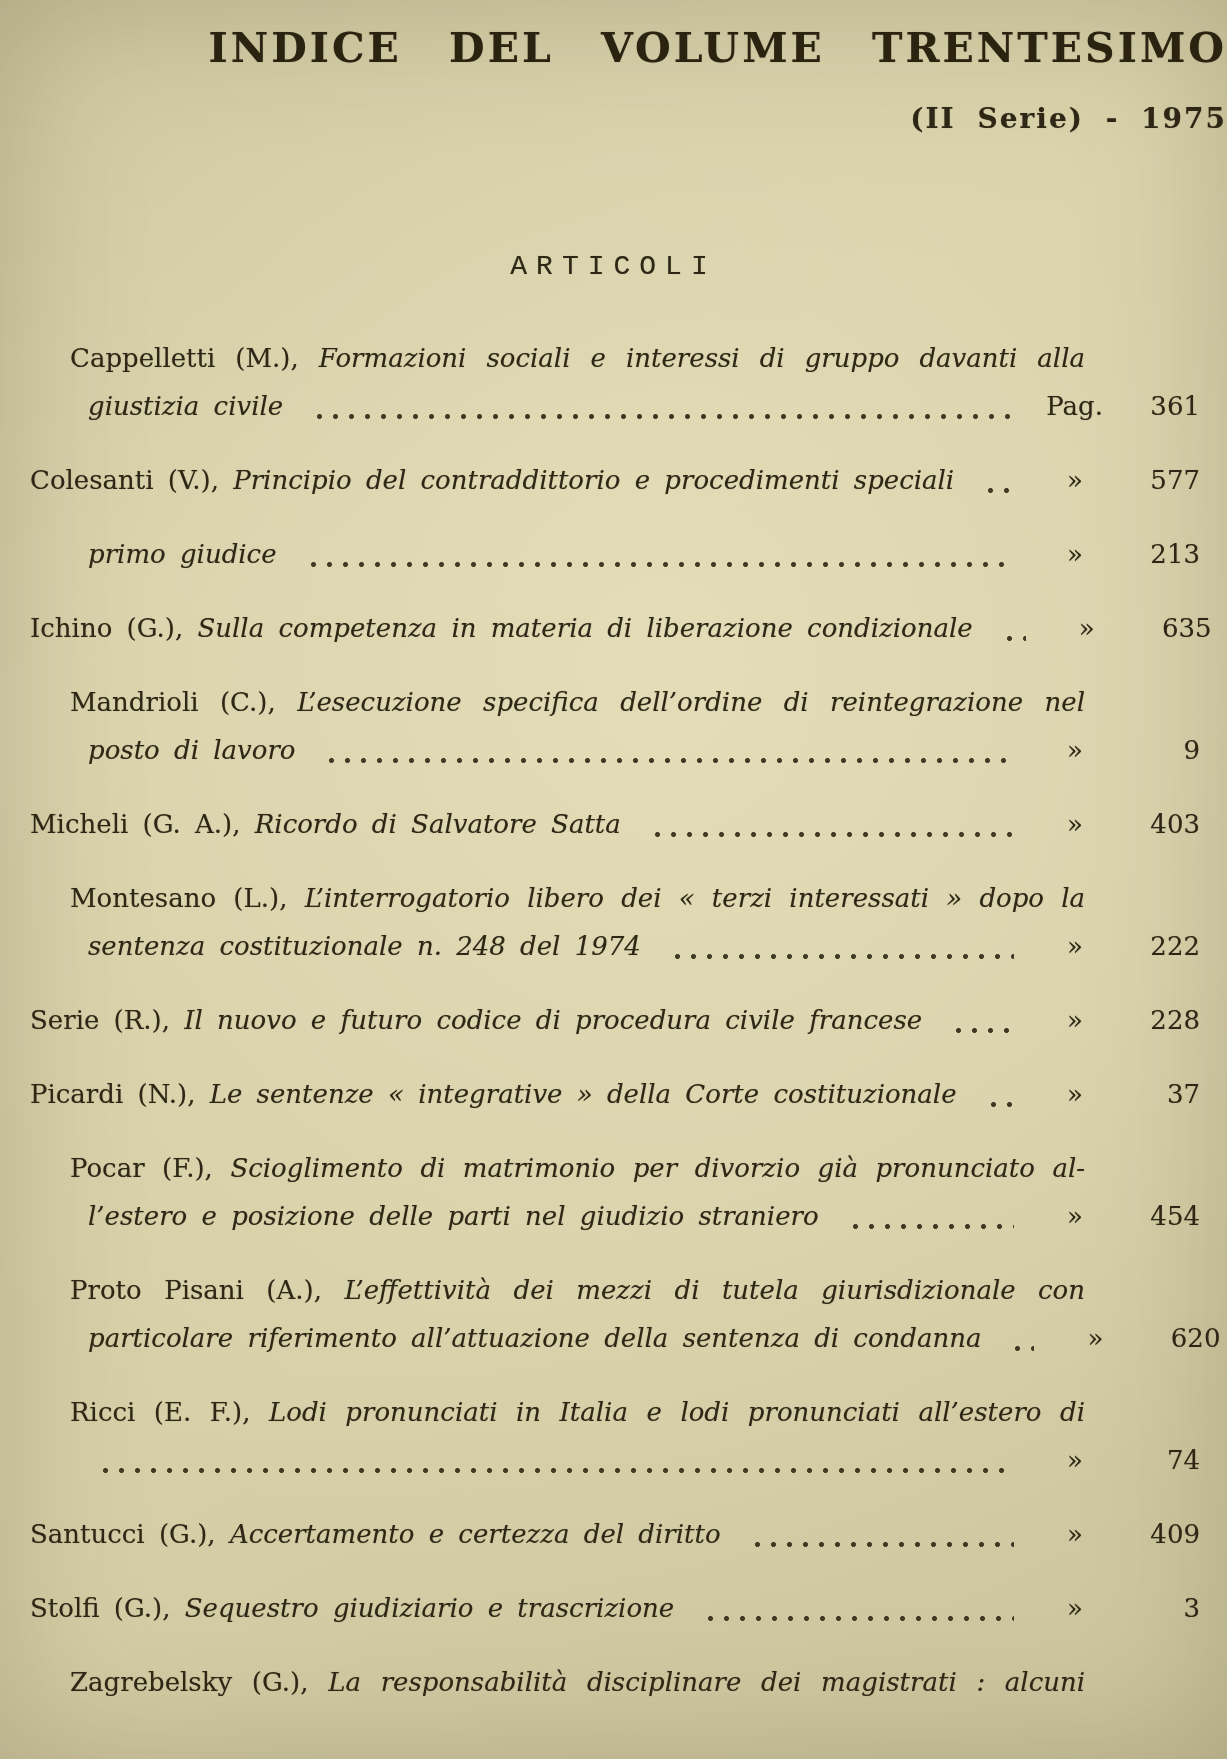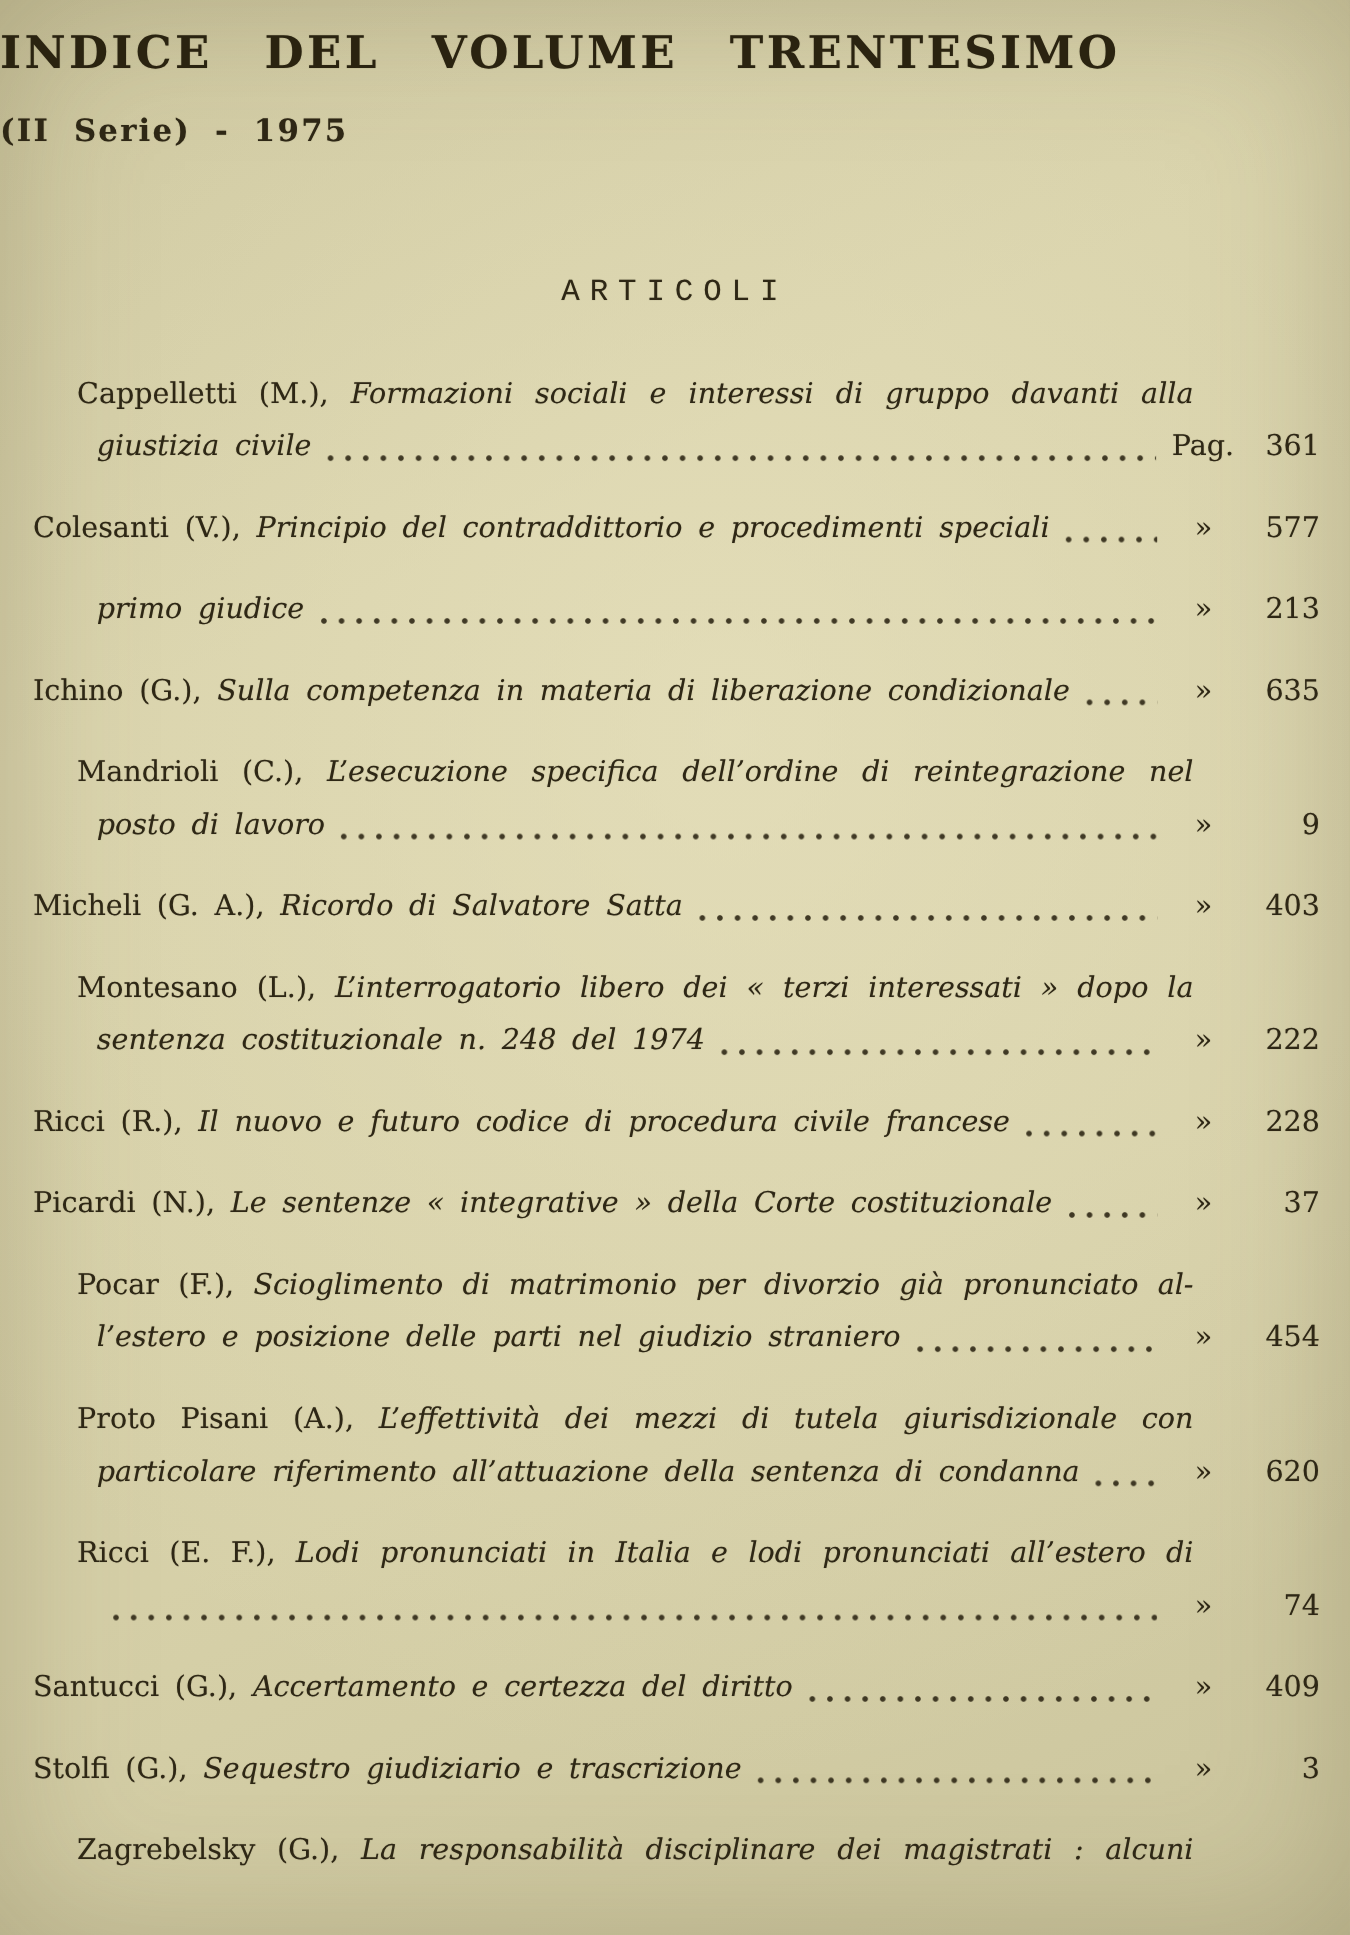--- a/index.html
+++ b/index.html
@@ -18,21 +18,21 @@
     width: 1227px;
     height: 1759px;
     overflow: hidden;
     background-color: var(--paper);
     background-image:
       radial-gradient(ellipse 120% 90% at 54% 38%, rgba(236,230,196,0.55) 0%, rgba(213,207,167,0.0) 60%),
       linear-gradient(155deg, #cdc79f 0%, #d7d1a9 30%, #d6d0a8 65%, #cbc59d 100%);
     box-shadow: inset 0 0 140px rgba(92,84,52,0.28);
     text-shadow: 0 0 1px rgba(46,39,21,0.35);
   }
-  .masthead { text-align: left; }
+  .masthead { text-align: right; }
   h1.vol-title {
     margin-top: 24px;
     font-size: 41px;
     font-weight: bold;
     letter-spacing: 3px;
     word-spacing: 30px;
     color: #2a2310;
   }
   h2.vol-subtitle {
     margin-top: 30px;
@@ -63,20 +63,21 @@
   }
   .entry .first-line {
     text-align: justify;
     text-align-last: justify;
     padding-right: 115px;
     margin-left: 40px;
   }
   .entry .last-line {
     display: flex;
     align-items: baseline;
+    gap: 19px;
   }
   .entry .last-line.indented { padding-left: 58px; }
   .entry .last-line .text { white-space: nowrap; }
   .author { font-style: normal; }
   .title-text { font-style: italic; }
   .leader {
     flex: 1 1 30px;
     align-self: flex-end;
     height: 9px;
     margin: 0 14px 9px 14px;
@@ -163,21 +164,21 @@
         <div class="first-line"><span class="author">Montesano (L.),</span> <span class="title-text">L’interrogatorio libero dei « terzi interessati » dopo la</span></div>
         <div class="last-line indented">
           <span class="text title-text">sentenza costituzionale n. 248 del 1974</span>
           <span class="leader"></span>
           <span class="page-label">»</span>
           <span class="page-number">222</span>
         </div>
       </div>
       <div class="entry">
         <div class="last-line">
-          <span class="text"><span class="author">Ricci (R.),</span> <span class="title-text">Il nuovo e futuro codice di procedura civile francese</span></span>
+          <span class="text"><span class="author">Serie (R.),</span> <span class="title-text">Il nuovo e futuro codice di procedura civile francese</span></span>
           <span class="leader"></span>
           <span class="page-label">»</span>
           <span class="page-number">228</span>
         </div>
       </div>
       <div class="entry">
         <div class="last-line">
           <span class="text"><span class="author">Picardi (N.),</span> <span class="title-text">Le sentenze « integrative » della Corte costituzionale</span></span>
           <span class="leader"></span>
           <span class="page-label">»</span>

